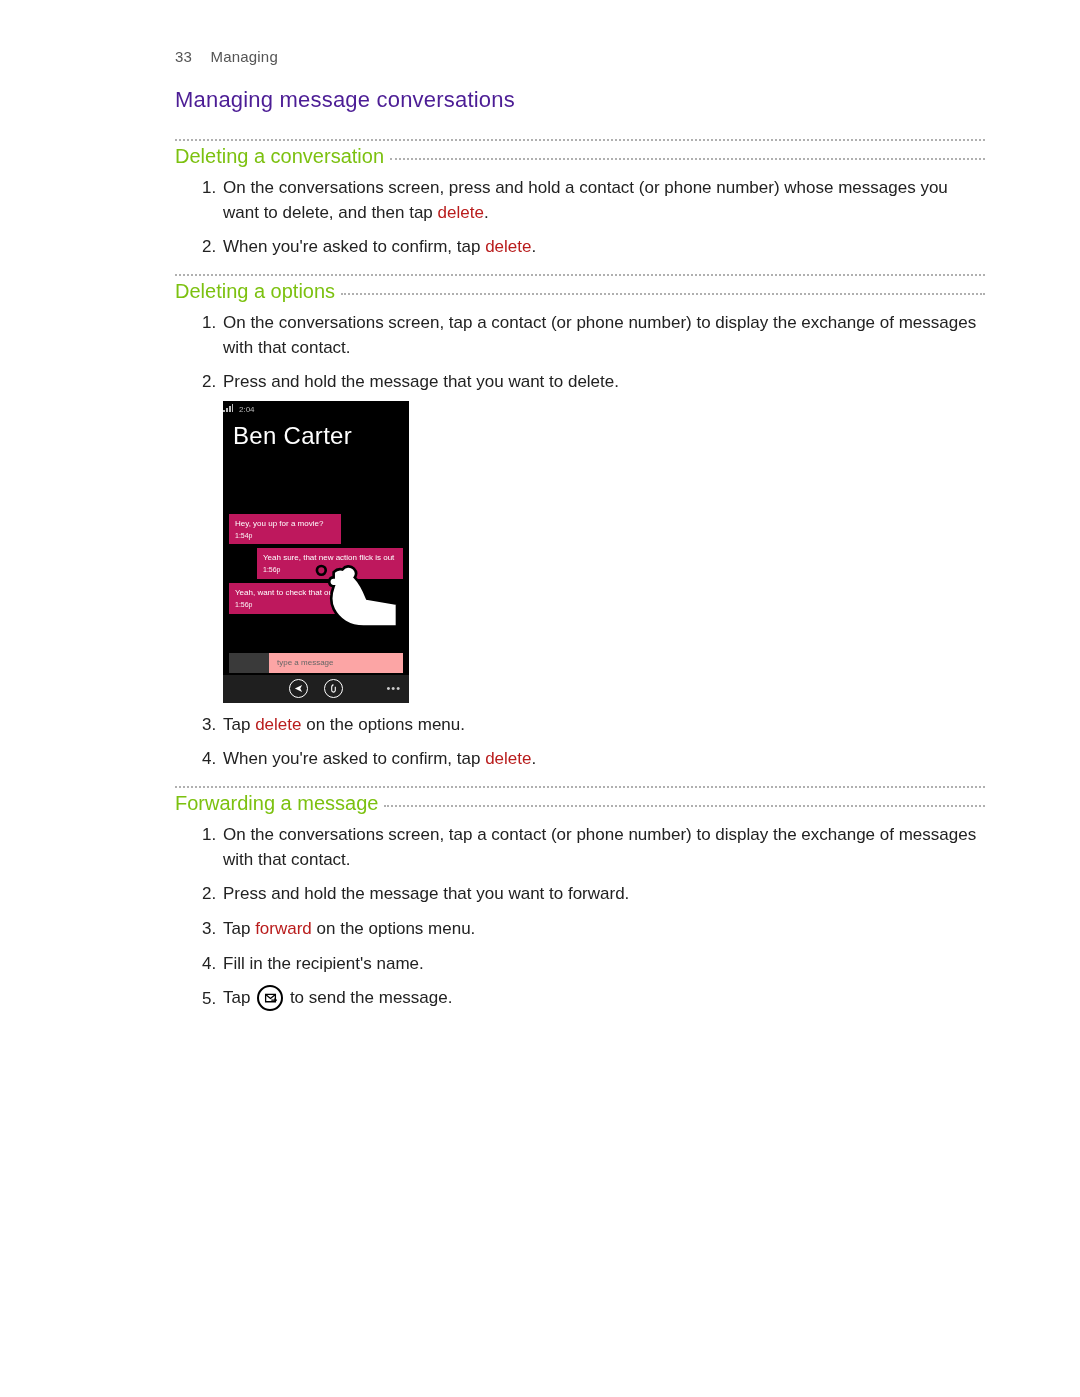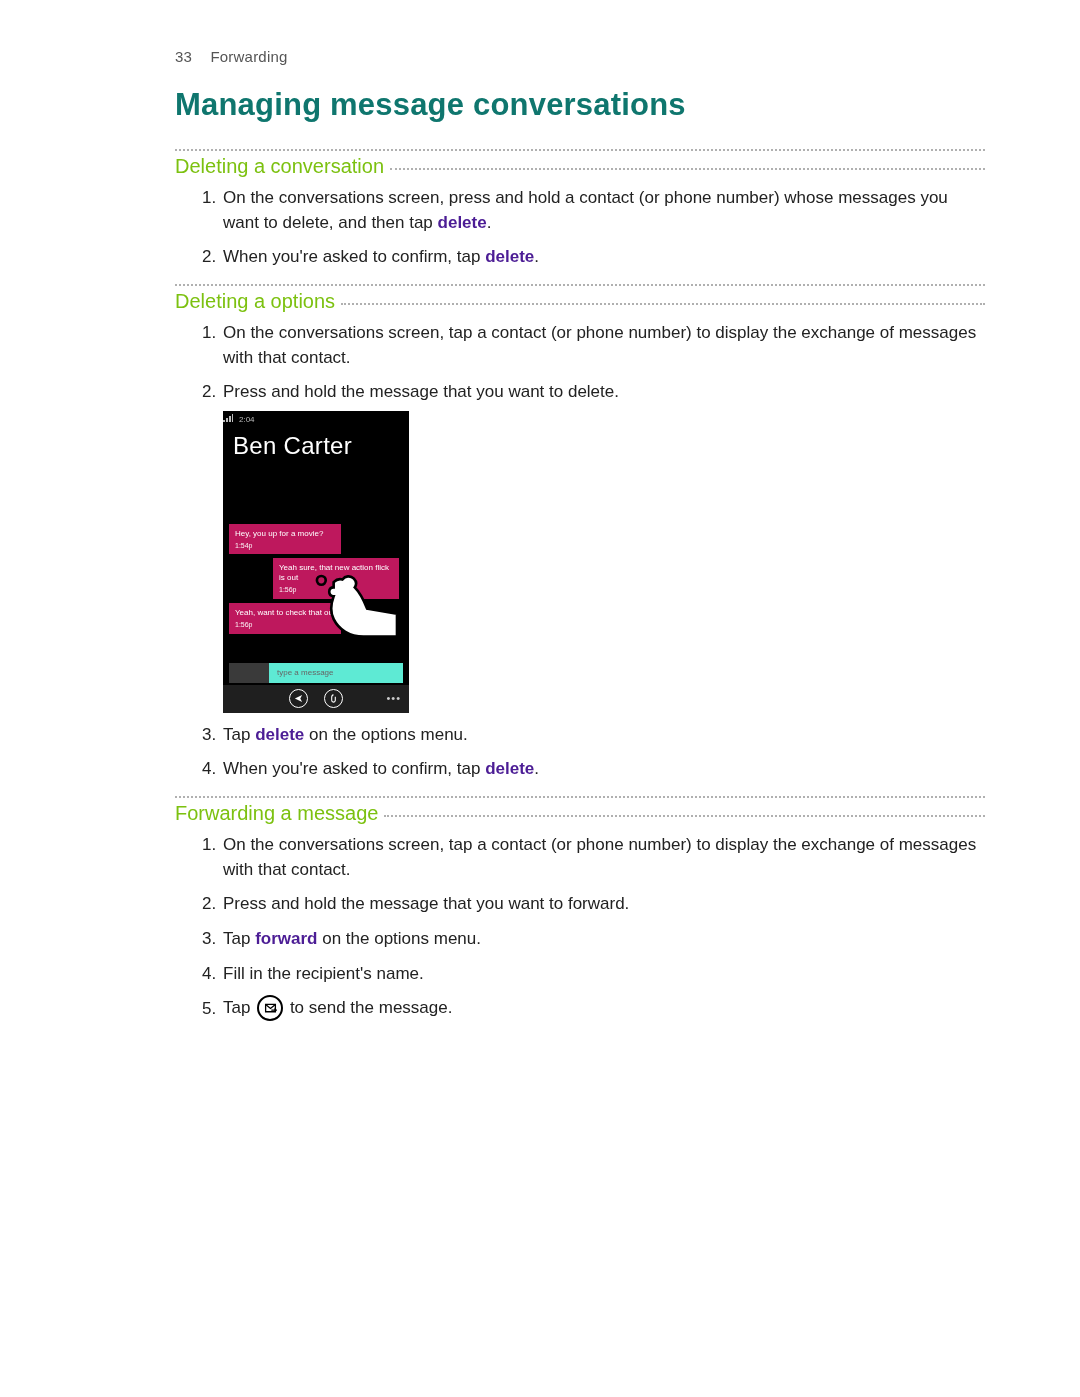--- a/index.html
+++ b/index.html
@@ -17,23 +17,23 @@
     position: relative;
   }
   .page-header {
     font-size: 15px;
     color: #555;
     margin-bottom: 22px;
     letter-spacing: 0.2px;
   }
   .page-header .pnum { margin-right: 14px; }
   h1.title {
-    color: #0f766e;
-    font-size: 31px;
-    font-weight: 700;
+    color: #4c1d95;
+    font-size: 22px;
+    font-weight: 400;
     margin: 0 0 26px 0;
     letter-spacing: 0.2px;
   }
   .sec-head {
     position: relative;
     margin-top: 4px;
     margin-bottom: 2px;
   }
   .sec-head .topline {
     border: 0;
@@ -64,21 +64,21 @@
     line-height: 1.45;
     color: #222;
   }
   ol.steps > li {
     margin-bottom: 10px;
     padding-left: 2px;
   }
   ol.steps > li::marker {
     font-size: 17px;
   }
-  .bold { font-weight: 700; color:#4c1d95; }
+  .bold { font-weight: 400; color:#b91c1c; }
 
   
   .phone {
     width: 186px;
     height: 302px;
     background: #000;
     margin: 6px 0 10px 0;
     position: relative;
     color: #fff;
     font-family: "Segoe UI", "Helvetica Neue", Arial, sans-serif;
@@ -110,38 +110,38 @@
   .bubble {
     background: #be185d;
     color: #fff;
     font-size: 8px;
     line-height: 1.25;
     padding: 5px 6px 4px 6px;
     margin-bottom: 4px;
     box-sizing: border-box;
   }
   .bubble.left { width: 112px; margin-left: 0; }
-  .bubble.right { width: 126px; margin-left: 44px; }
+  .bubble.right { width: 146px; margin-left: 28px; }
   .bubble .ts { font-size: 7px; margin-top: 3px; opacity: 0.95; }
   .phone .inputbar {
     position: absolute;
     bottom: 30px;
     left: 6px;
     right: 6px;
     display:flex;
   }
   .phone .inputbar .tab {
     width: 40px;
     height: 20px;
     background: #3a3a3a;
   }
   .phone .inputbar .field {
     flex:1;
     height: 20px;
-    background: #5eead4;
+    background: #fca5a5;
     color:#666;
     font-size: 8px;
     display:flex;
     align-items:center;
     padding-left:8px;
   }
   .phone .appbar {
     position:absolute;
     bottom:0; left:0; right:0;
     height: 28px;
@@ -192,21 +192,21 @@
   }
   .inline-icon svg { display:block; }
 </style>
 </head>
 <body>
 
 <div class="page">
 
   <div class="page-header">
     <span class="pnum">33</span>
-    <span>Forwarding</span>
+    <span>Managing</span>
   </div>
 
   <h1 class="title">Managing message conversations</h1>
 
   <div class="sec-head">
     <hr class="topline">
     <div class="labelrow">
       <span class="label">Deleting a conversation</span>
       <span class="taildots"></span>
     </div>

